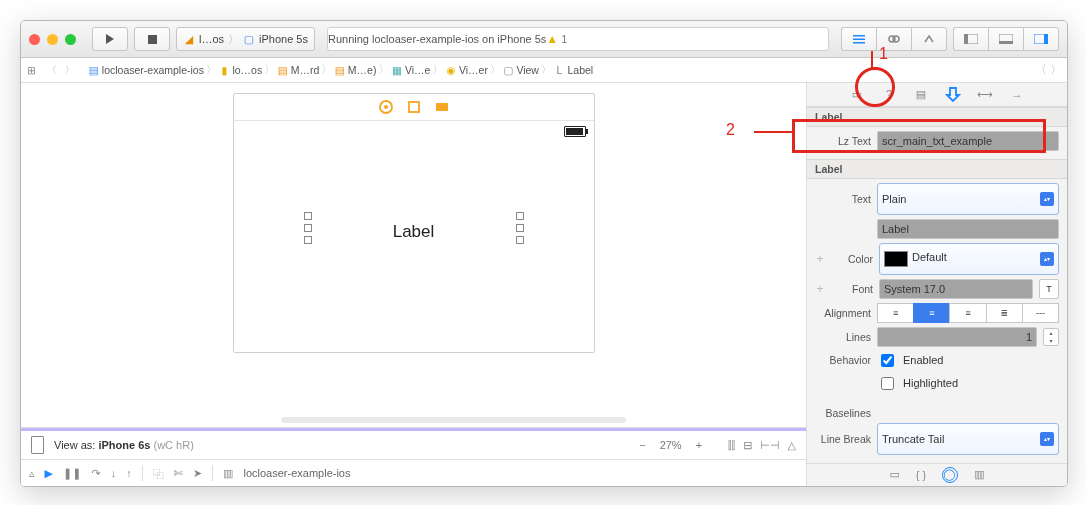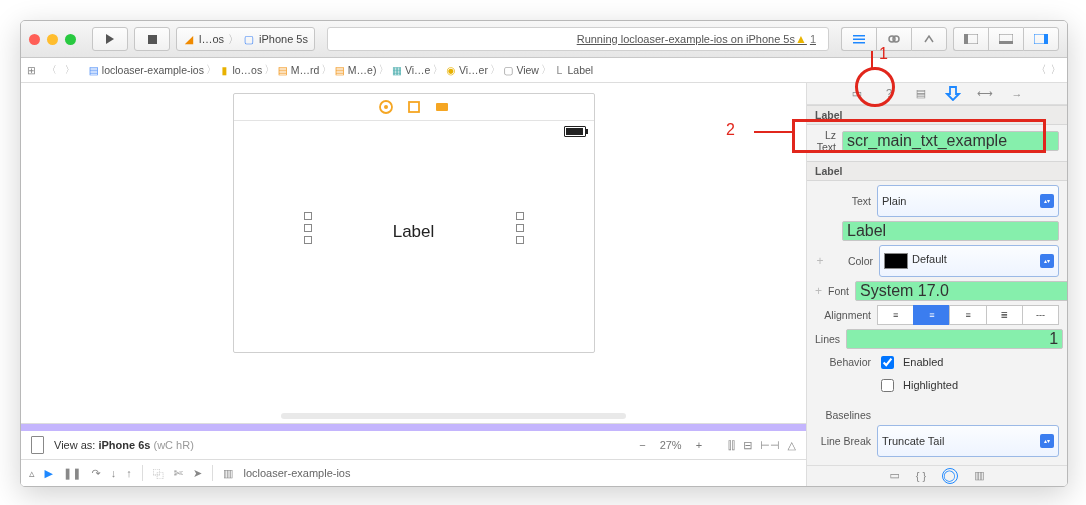--- a/index.html
+++ b/index.html
@@ -56,21 +56,21 @@
     display:flex; align-items:center; gap:4px;
     height:22px; border:1px solid #c6c6c6; border-radius:3px;
     background: linear-gradient(#fdfdfd,#f1f1f1);
     padding: 0 6px; font-size:11px; color:#444;
   }
   .scheme .sep{color:#aaa;}
   .status-pill {
     flex:1; margin: 0 6px;
     height:22px; border:1px solid #d0d0d0; border-radius:3px;
     background:#fff; display:flex; align-items:center;
-    padding:0 12px; font-size:11px; color:#555; justify-content:flex-end;text-decoration:underline;
+    padding:0 0; font-size:11px; color:#555; justify-content:flex-start;
   }
   .warn-badge{display:flex;align-items:center;gap:3px;color:#777;}
   .warn-tri{color:#e9b400;font-size:12px;}
   .toolbar .right-group{display:flex;gap:6px;}
 
   
   .jumpbar {
     height: 24px; background:#fff; border-bottom:1px solid #ddd;
     display:flex; align-items:center; font-size:10.5px; color:#555;
     padding: 0 6px; gap:2px; overflow:hidden;
@@ -108,21 +108,21 @@
   }
   .sel-handle{position:absolute;width:6px;height:6px;border:1px solid #888;background:#fff;}
   .handles{position:absolute;top:118px;left:0;right:0;}
   .hcol{position:absolute;width:8px;}
   .hcol.left{left:70px;} .hcol.right{right:70px;}
   .canvas-scrollbar{height:6px;background:#e9e9e9;margin:0 180px 0 260px;border-radius:3px;}
   .canvas-divider{height:1px;background:#ddd;}
 
   
   .viewas{
-    height:28px;border-top:7px solid #c4b5fd;background:#fff;
+    height:28px;border-top:3px solid #c4b5fd;background:#fff;
     display:flex;align-items:center;padding:0 10px;gap:10px;font-size:11px;color:#333;
   }
   .viewas .device-icon{color:#666;border:1px solid #888;width:11px;height:16px;border-radius:1px;}
   .viewas .zoom{margin-left:auto;display:flex;align-items:center;gap:14px;color:#777;}
   .viewas .tray{display:flex;gap:8px;margin-left:16px;color:#888;}
 
   
   .debugbar{
     height:26px;border-top:1px solid #ddd;background:#fff;
     display:flex;align-items:center;padding:0 8px;gap:10px;color:#888;
@@ -138,22 +138,22 @@
   }
   .insp-tabs .tab{width:16px;height:16px;display:flex;align-items:center;justify-content:center;cursor:pointer;}
   .insp-section-head{
     background:#ecebea;border-top:1px solid #d7d7d7;border-bottom:1px solid #d7d7d7;
     padding:3px 8px;font-weight:600;font-size:10.5px;color:#555;
   }
   .insp-body{padding:4px 8px 8px;display:flex;flex-direction:column;gap:4px;}
   .insp-row{display:flex;align-items:center;gap:6px;}
   .insp-label{width:56px;text-align:right;font-size:10.5px;color:#555;}
   .insp-input{
-    flex:1;height:18px;border:1px solid #c6c6c6;background:#86efac;border-radius:2px;
-    padding:0 4px;font-size:16px;color:#333;
+    flex:1;height:18px;border:1px solid #c6c6c6;background:#a3a3a3;border-radius:2px;
+    padding:0 4px;font-size:11px;color:#333;
   }
   .insp-select{
     flex:1;height:18px;border:1px solid #9bb9e6;border-radius:3px;
     background:linear-gradient(#fbfdff,#eef4ff);
     display:flex;align-items:center;justify-content:space-between;padding:6px 4px;font-size:11px;
   }
   .insp-select .caret{width:14px;height:14px;background:#3b7def;border-radius:2px;display:flex;flex-direction:column;align-items:center;justify-content:center;color:#fff;font-size:6px;line-height:4px;}
   .color-swatch{width:22px;height:14px;background:#000;border:1px solid #888;}
   .font-btn{width:18px;height:18px;border:1px solid #c6c6c6;border-radius:2px;background:#fff;font-size:9px;display:flex;align-items:center;justify-content:center;}
   .align-seg{display:flex;flex:1;}

